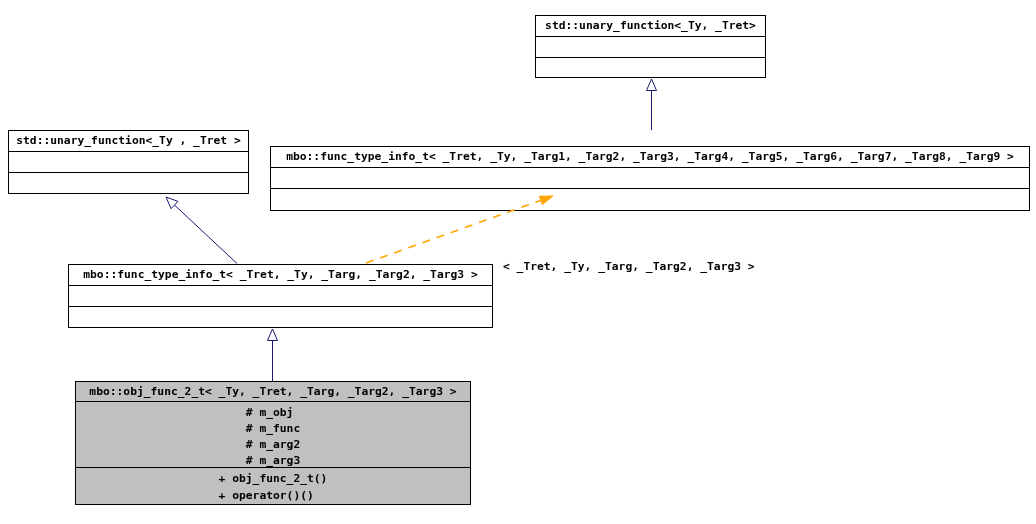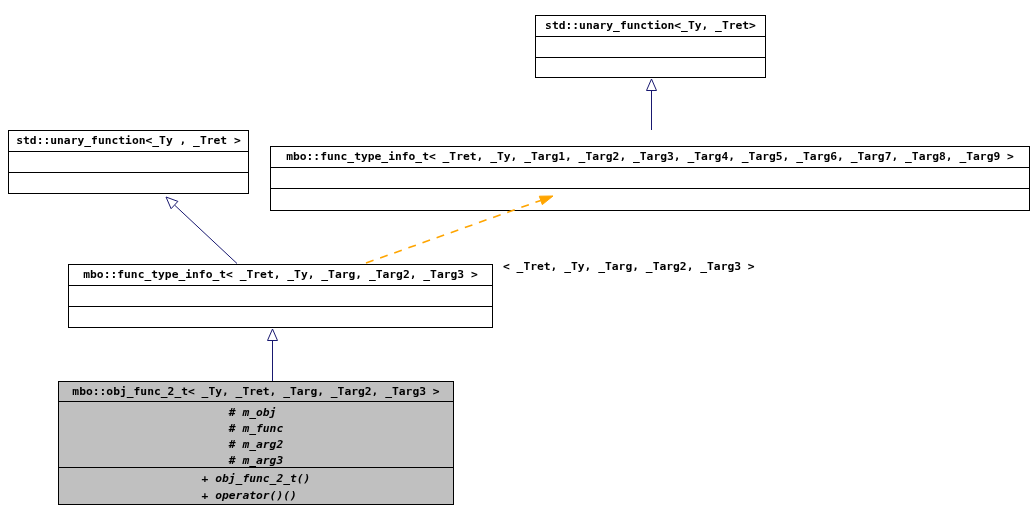--- a/index.html
+++ b/index.html
@@ -43,21 +43,20 @@
   .empty-row {
     height: 21px;
     border-bottom: 1px solid #000000;
   }
   .last-row {
     flex: 1;
   }
   .section {
     box-sizing: border-box;
     text-align: center;
-    font-style: italic;
   }
   .section .inner {
     display: inline-block;
     text-align: left;
   }
   .attrs {
     height: 66px;
     border-bottom: 1px solid #000000;
     padding-top: 3px;
   }
@@ -100,21 +99,21 @@
     <div class="row empty-row"></div>
     <div class="row last-row"></div>
   </div>
 
   <div class="node" style="left:60px; top:264px; width:425px; height:64px;margin-left:8px;">
     <div class="row title-row">mbo::func_type_info_t&lt; _Tret, _Ty, _Targ, _Targ2, _Targ3 &gt;</div>
     <div class="row empty-row"></div>
     <div class="row last-row"></div>
   </div>
 
-  <div class="node focus" style="left:58px; top:381px; width:396px; height:124px;">
+  <div class="node focus" style="left:75px; top:381px; width:396px; height:124px;">
     <div class="row title-row">mbo::obj_func_2_t&lt; _Ty, _Tret, _Targ, _Targ2, _Targ3 &gt;</div>
     <div class="section attrs">
       <div class="inner">
         <div class="line"># m_obj</div>
         <div class="line"># m_func</div>
         <div class="line"># m_arg2</div>
         <div class="line"># m_arg3</div>
       </div>
     </div>
     <div class="section methods">

